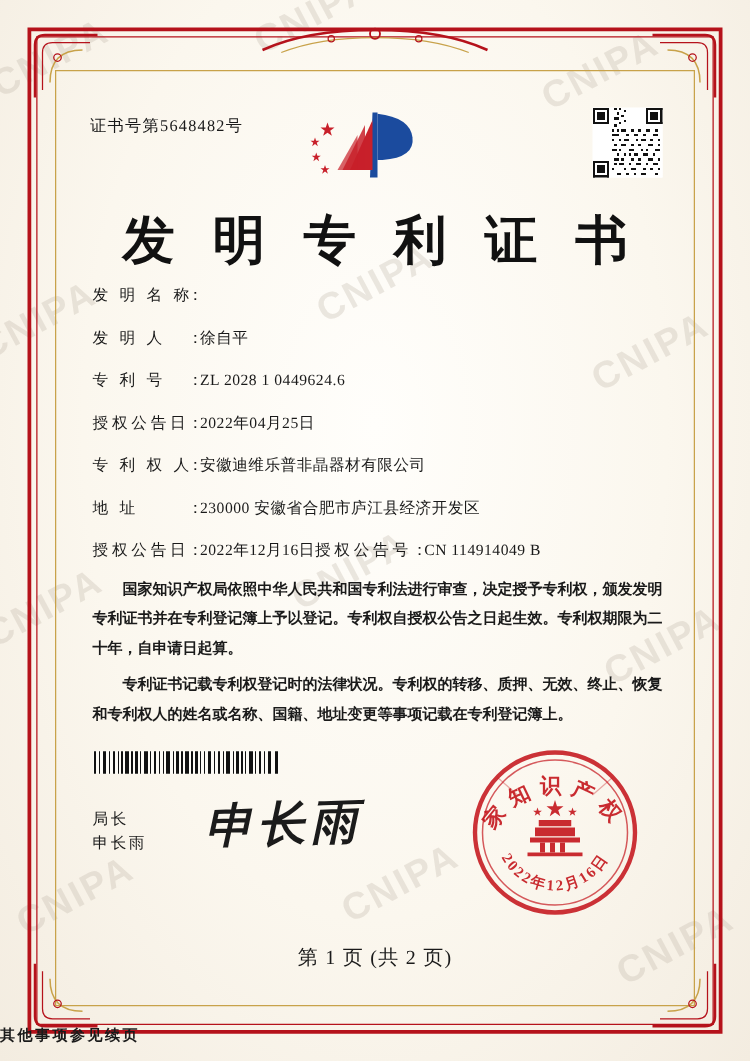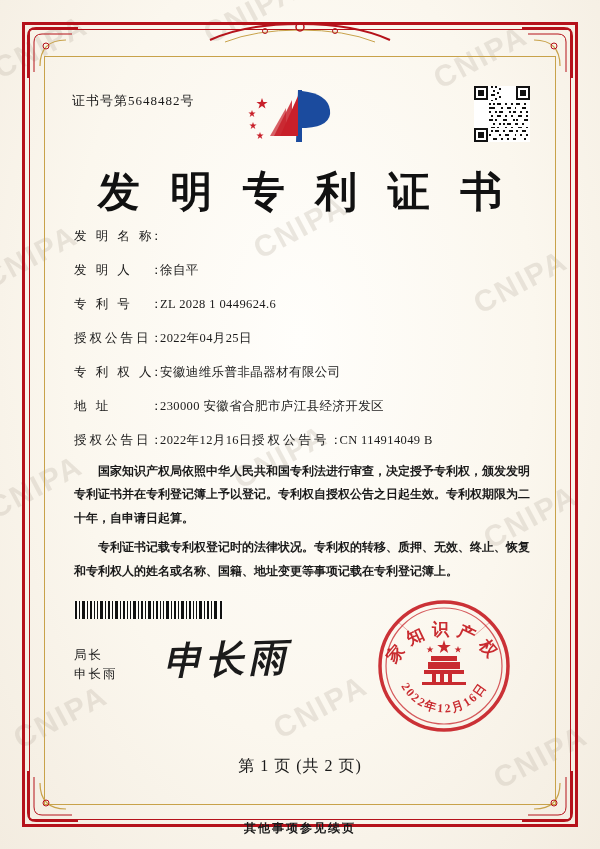--- a/index.html
+++ b/index.html
@@ -236,21 +236,21 @@
     font-size: 16px;
     color: #1a1a1a;
     letter-spacing: 1px;
   }
 
   .footer-note {
     position: absolute;
     left: 0;
     right: 0;
     bottom: 12px;
-    text-align: center;
+    text-align: left;
     font-size: 12px;
     color: #1a1a1a;
     letter-spacing: 2px;
     font-weight: 600;
   }
 </style>
 </head>
 <body>
 
 <div class="page">

